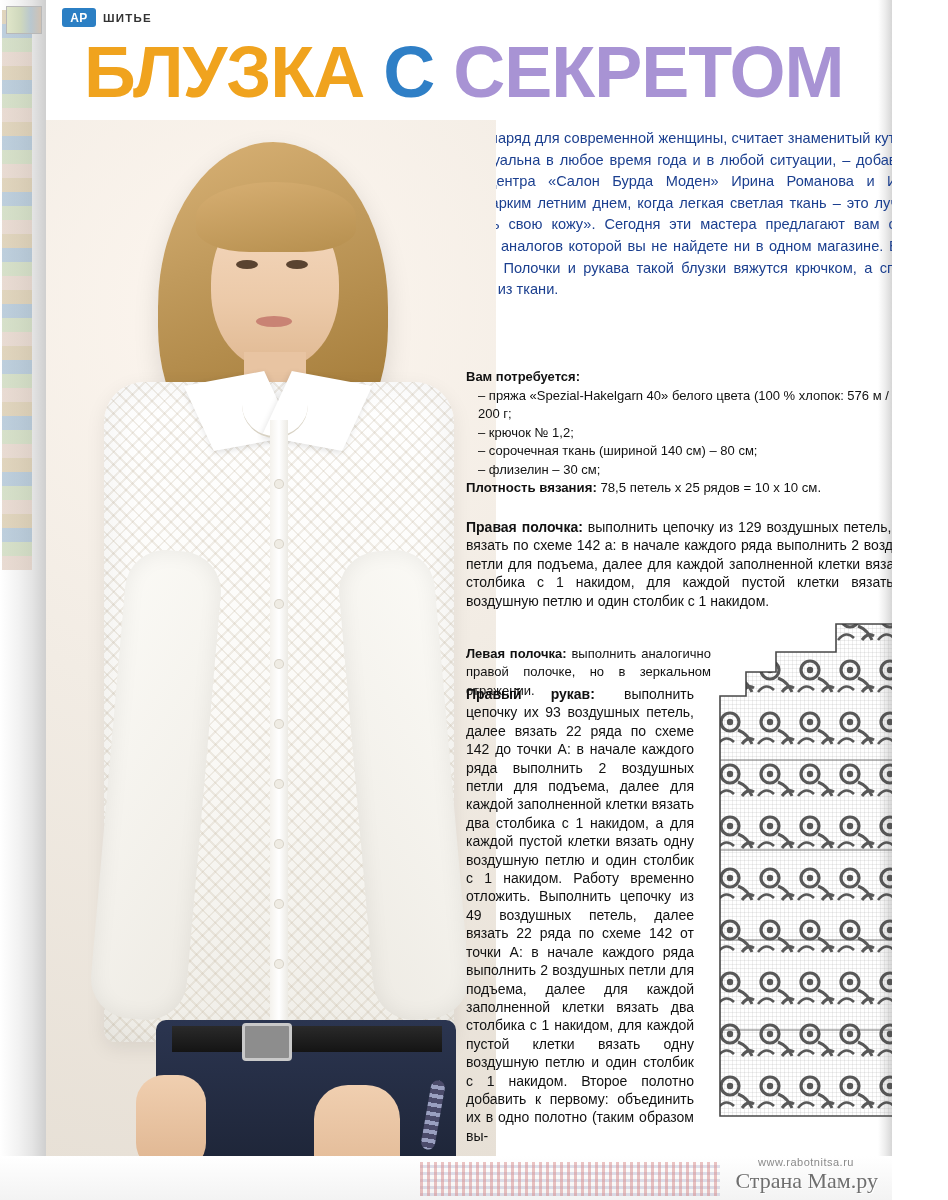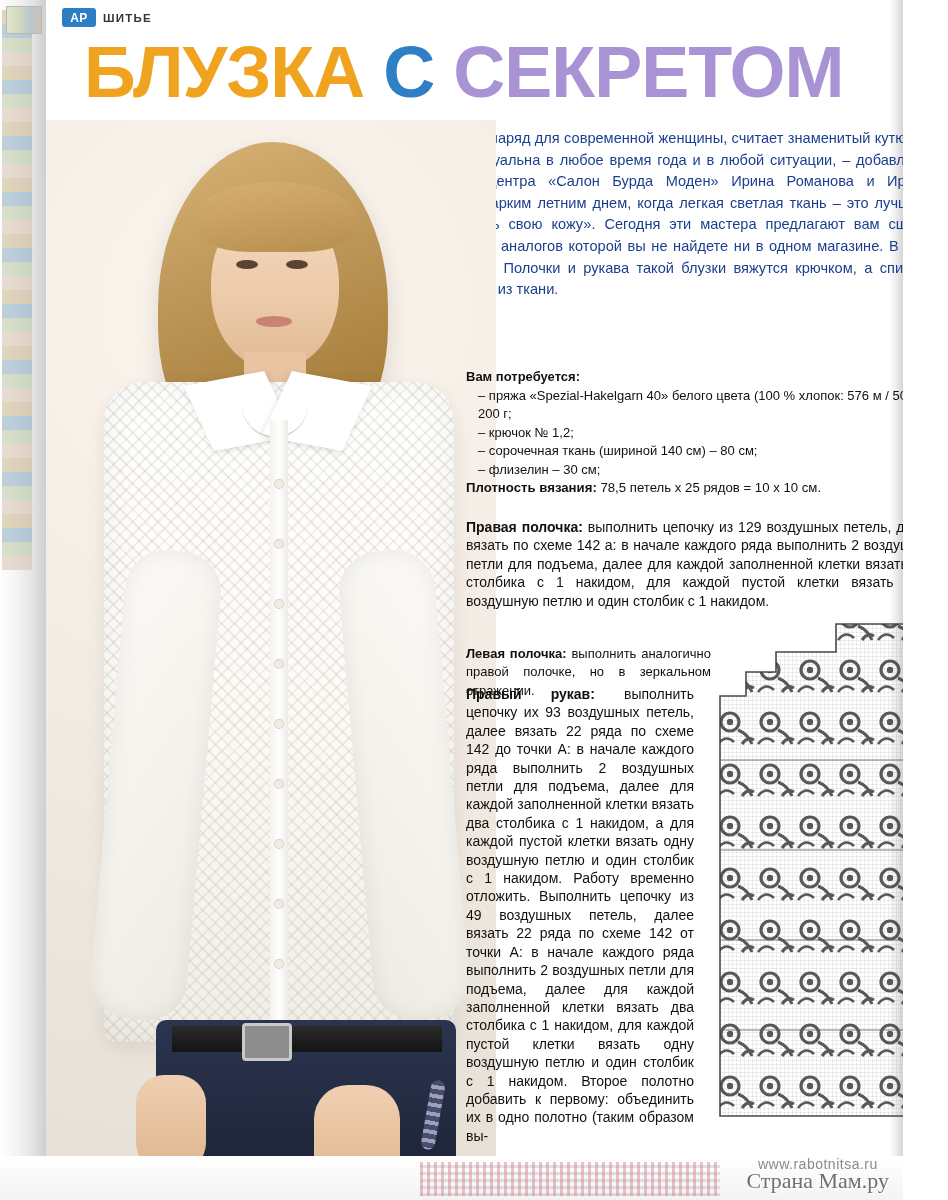--- a/index.html
+++ b/index.html
@@ -9,21 +9,20 @@
   }
   body {
     font-family: "Liberation Sans", sans-serif;
   }
   .page {
     position: relative;
     width: 892px;
     height: 1200px;
     overflow: hidden;
     background: #ffffff;
-    padding-left: 11px;
   }
 
   
   .binding {
     position: absolute;
     left: 0; top: 0;
     width: 46px; height: 1200px;
     background: linear-gradient(90deg,#ffffff 0%,#f2f2f2 40%,#e4e4e4 70%,#cfcfcf 100%);
   }
   .binding .swatches {
@@ -361,21 +360,21 @@
     position: absolute;
     right: 14px; bottom: 6px;
     font-family: "Liberation Serif", serif;
     font-size: 22px;
     color: #6f6f6f;
     text-shadow: 1px 1px 0 #fff;
   }
   .site-url {
     position: absolute;
     left: 758px; top: 1156px;
-    font-size: 14px;
+    font-size: 11px;
     color: #8a8a8a;
     letter-spacing: .5px;
   }
 </style>
 </head>
 <body>
 
 <div class="page">
 
   <div class="binding">

